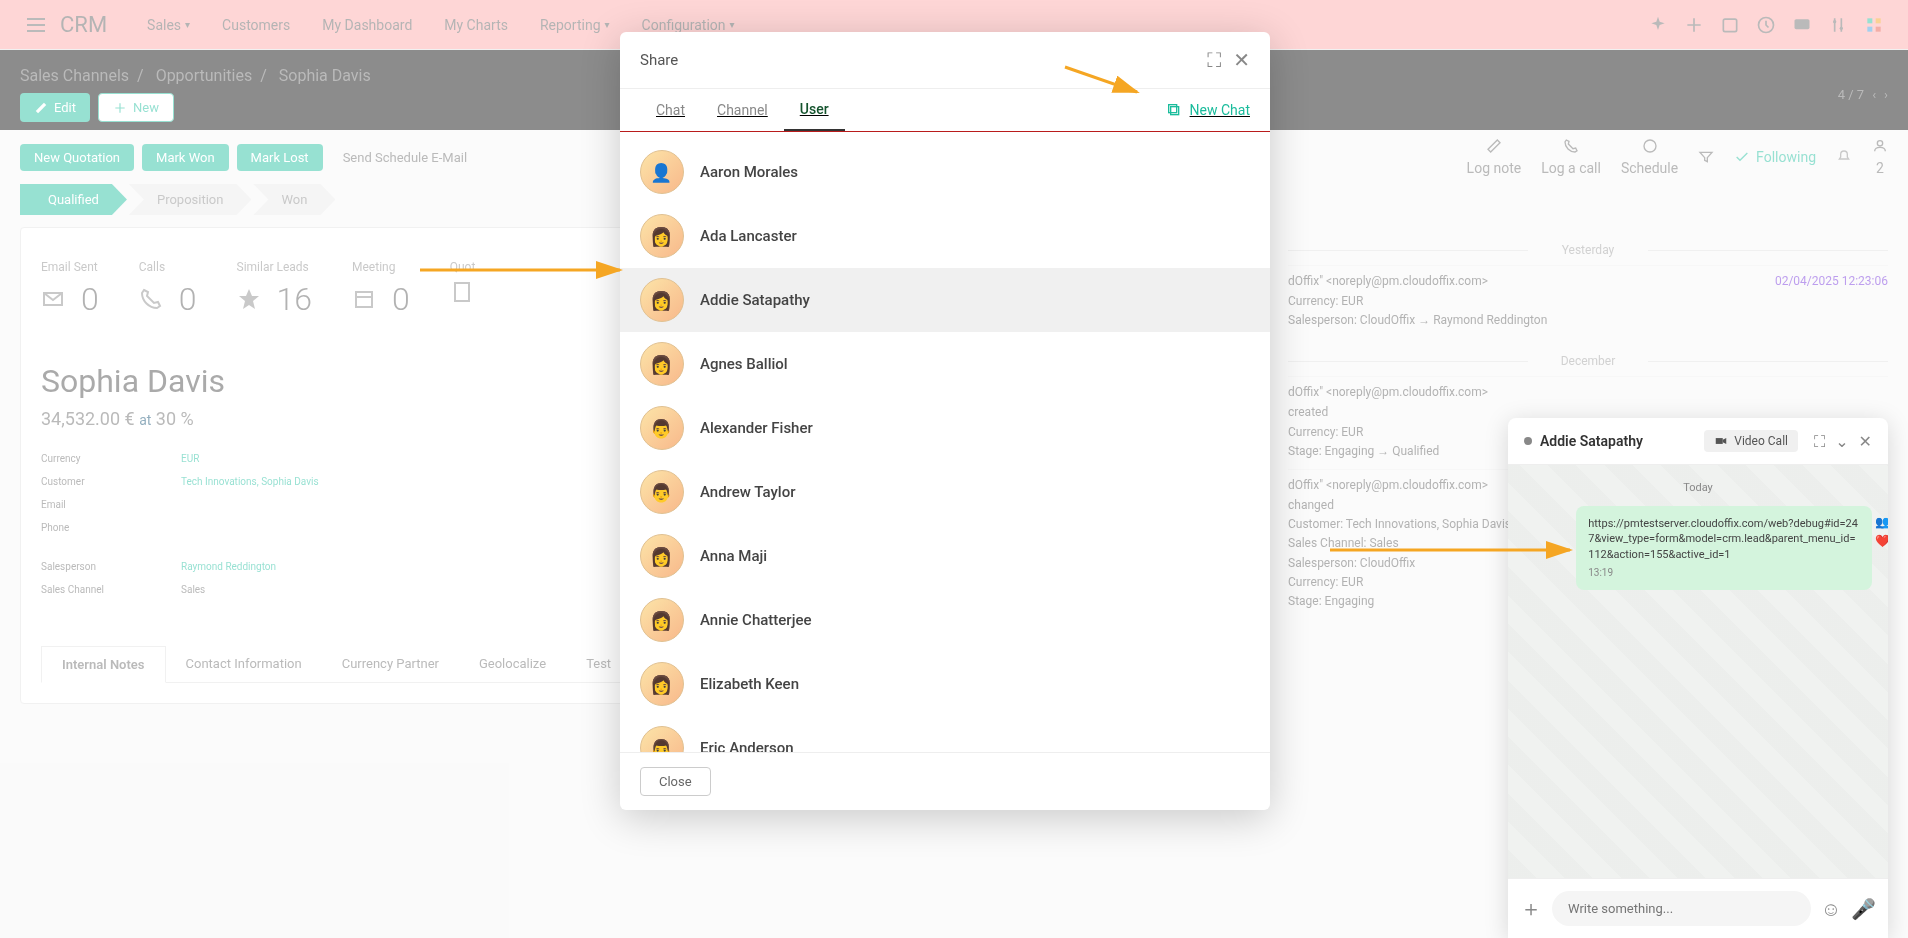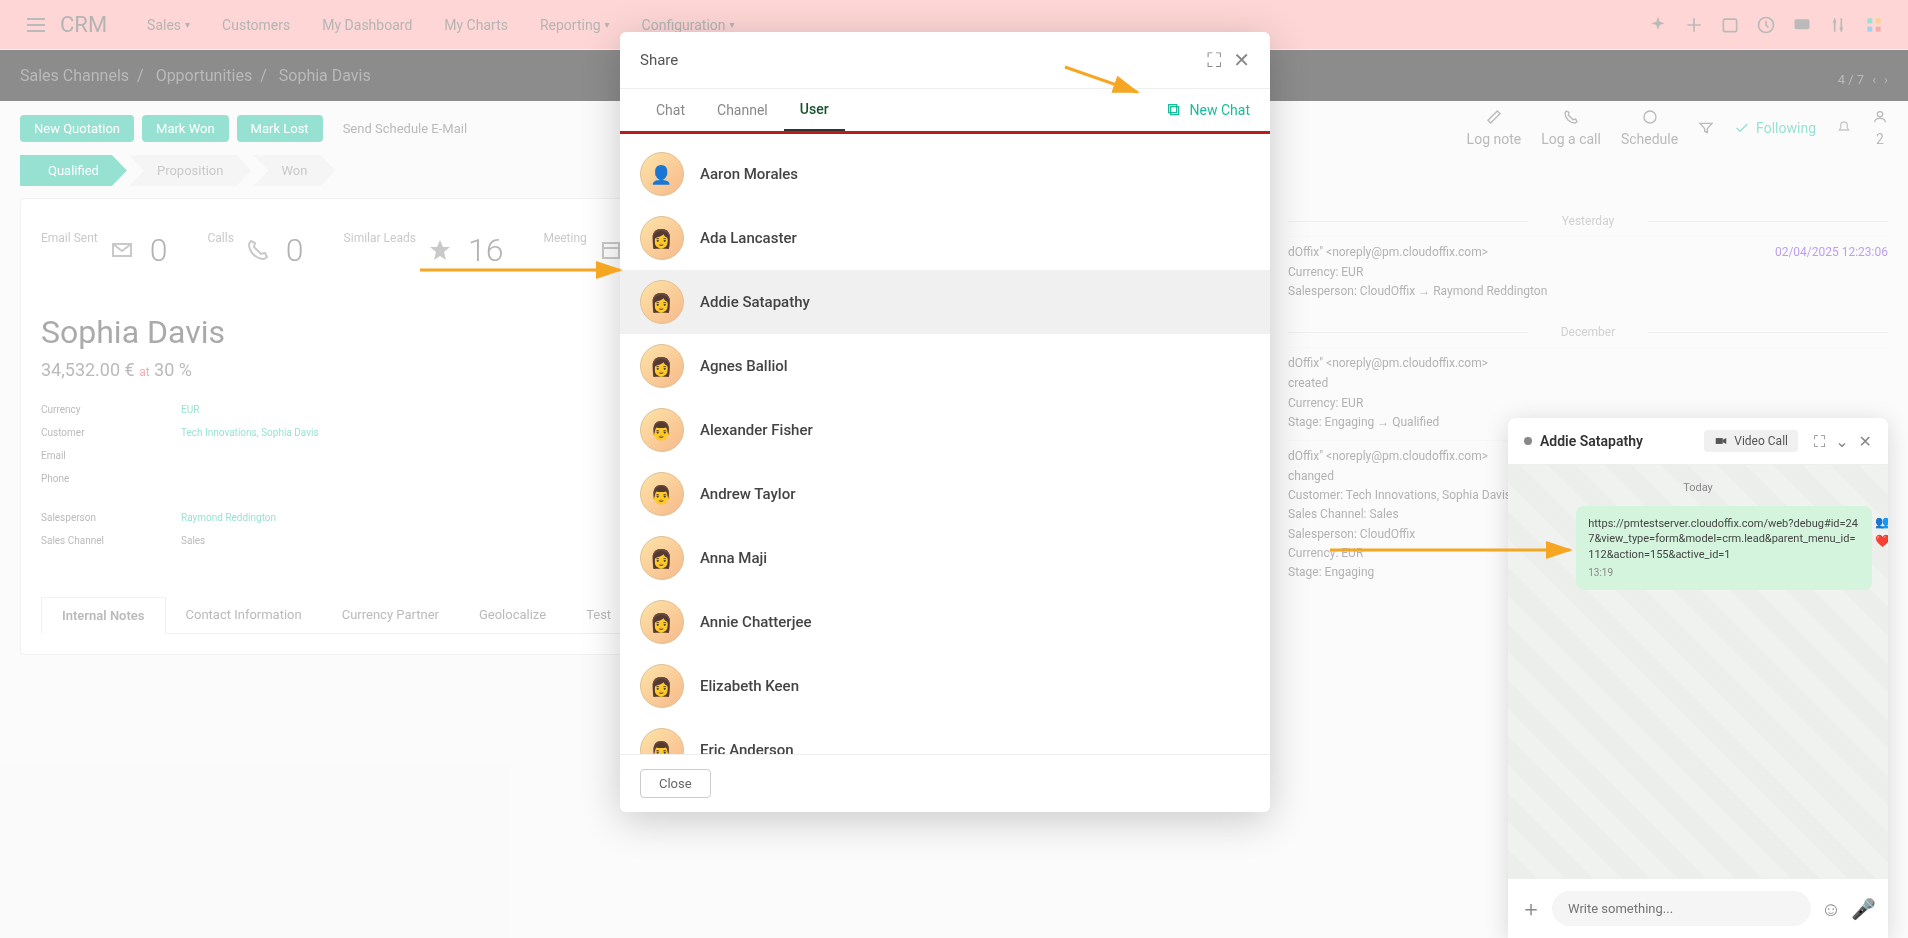--- a/index.html
+++ b/index.html
@@ -40,30 +40,30 @@
 .stage:first-child { clip-path: polygon(0 0, calc(100% - 15px) 0, 100% 50%, calc(100% - 15px) 100%, 0 100%); }
 .stage.active { background: #1abc9c; color: #fff; }
 
 
 .main-area { display: flex; padding: 0 20px; gap: 0; }
 .left-panel { flex: 1; background: #fff; border: 1px solid #e0e0e0; border-radius: 4px; padding: 20px; }
 .right-panel { width: 620px; padding-left: 20px; }
 
 
 .stats-row { display: flex; gap: 40px; padding: 12px 0 24px; border-bottom: none; }
-.stat { display: flex; flex-direction: row; gap: 12px; }
+.stat { display: flex; flex-direction: column; gap: 6px; }
 .stat-label { font-size: 12px; color: #888; }
 .stat-value { display: flex; align-items: center; gap: 16px; }
 .stat-icon { width: 24px; height: 24px; color: #888; }
 .stat-num { font-size: 32px; font-weight: 300; color: #555; }
 
 
 .record-title { font-size: 32px; font-weight: 400; color: #444; margin: 20px 0 8px; }
 .record-sub { font-size: 18px; color: #666; margin-bottom: 24px; }
-.record-sub .at { color: #ef4444; font-size: 12px; }
+.record-sub .at { color: #0c4a6e; font-size: 14px; }
 
 .fields { display: flex; gap: 80px; }
 .field-col { flex: 1; }
 .field-row { display: flex; margin-bottom: 12px; font-size: 10px; }
 .field-label { width: 140px; color: #666; }
 .field-value { color: #1abc9c; }
 .field-value.plain { color: #666; }
 
 
 .record-tabs { display: flex; border-bottom: 1px solid #e0e0e0; margin-top: 24px; }
@@ -84,21 +84,21 @@
 
 
 .overlay { position: absolute; inset: 0; background: rgba(255,255,255,0.55); z-index: 50; }
 
 
 .modal { position: absolute; left: 620px; top: 32px; width: 650px; background: #fff; border-radius: 6px; box-shadow: 0 8px 40px rgba(0,0,0,0.2); z-index: 100; }
 .modal-header { padding: 16px 20px; display: flex; align-items: center; justify-content: space-between; border-bottom: 1px solid #eee; }
 .modal-title { font-size: 15px; color: #555; }
 .modal-header-icons { display: flex; gap: 12px; }
 .modal-close { cursor: pointer; color: #888; font-size: 20px; }
-.modal-tabs { display: flex; padding: 0 20px; border-bottom: 3px solid #b91c1c; align-items: center; }
+.modal-tabs { display: flex; padding: 0 20px; border-bottom: 1px solid #b91c1c; align-items: center; text-decoration: underline; }
 .modal-tab { padding: 12px 16px; font-size: 14px; color: #888; cursor: pointer; }
 .modal-tab.active { color: #14532d; border-bottom: 2px solid #333; font-weight: 500; }
 .new-chat { margin-left: auto; color: #1abc9c; font-size: 14px; cursor: pointer; display: flex; align-items: center; gap: 8px; }
 .user-list { max-height: 620px; overflow-y: auto; padding: 8px 0; }
 .user-item { display: flex; align-items: center; gap: 16px; padding: 10px 20px; cursor: pointer; }
 .user-item.highlighted { background: #f0f0f0; }
 .avatar { width: 44px; height: 44px; border-radius: 50%; background: linear-gradient(135deg, #fce4a8, #f8b88b); display: flex; align-items: center; justify-content: center; font-size: 18px; color: #8a5a2a; border: 1px solid #e0c090; }
 .user-name { font-size: 15px; color: #444; font-weight: 500; }
 .modal-footer { padding: 14px 20px; border-top: 1px solid #eee; }
 .btn-close { padding: 6px 18px; border: 1px solid #ccc; background: #fff; border-radius: 4px; font-size: 13px; color: #666; cursor: pointer; }
@@ -183,20 +183,34 @@
 </div>
 
 <div class="page-header">
   <div class="header-row">
     <div>
       <div class="breadcrumb">
         <span>Sales Channels</span><span class="sep">/</span>
         <span>Opportunities</span><span class="sep">/</span>
         <span>Sophia Davis</span>
       </div>
+      <div class="header-buttons">
+        <button class="btn btn-primary">
+          <svg width="14" height="14" viewBox="0 0 24 24">
+              <path d="M3 17l4 4L21 7l-4-4L3 17z" fill="#fff"></path>
+            </svg>
+          <span>Edit</span>
+        </button>
+        <button class="btn btn-outline">
+          <svg width="14" height="14" viewBox="0 0 24 24">
+              <path d="M12 4v16M4 12h16" stroke="#1abc9c" stroke-width="2"></path>
+            </svg>
+          <span>New</span>
+        </button>
+      </div>
     </div>
     <div class="pager">
       <span>4 / 7</span>
       <span style="cursor:pointer">‹</span>
       <span style="cursor:pointer">›</span>
     </div>
   </div>
 </div>
 
 <div class="action-bar">

